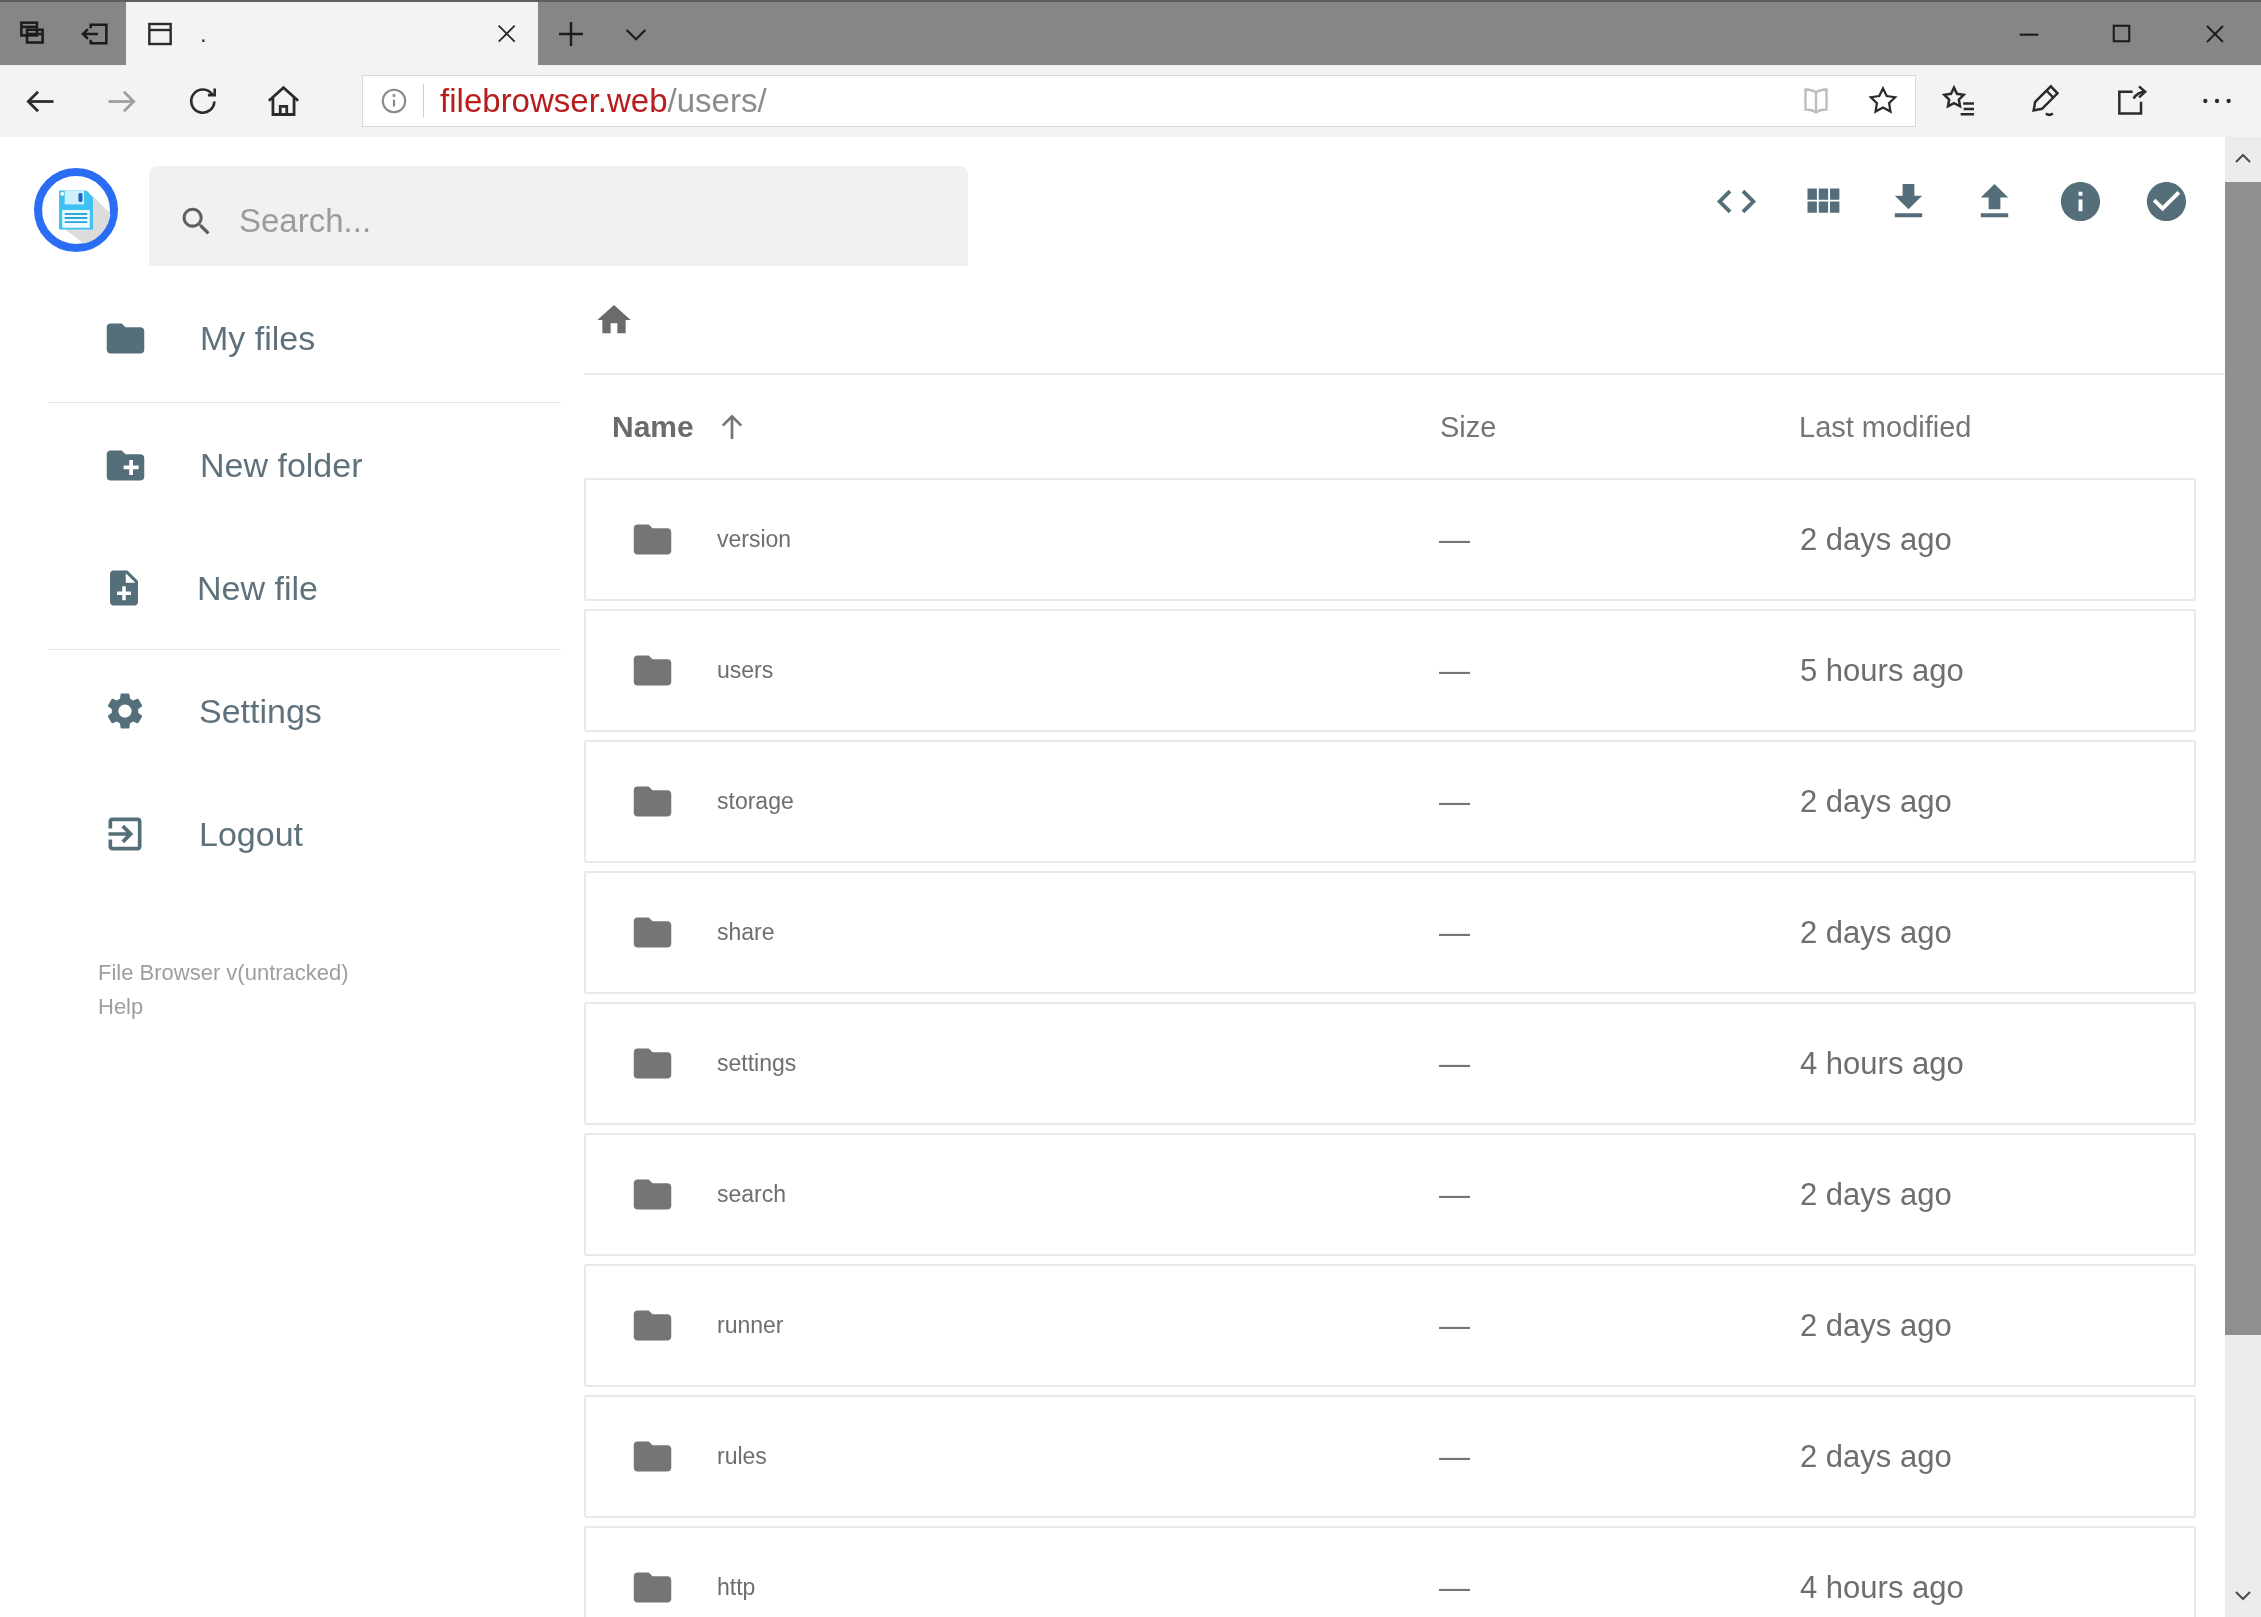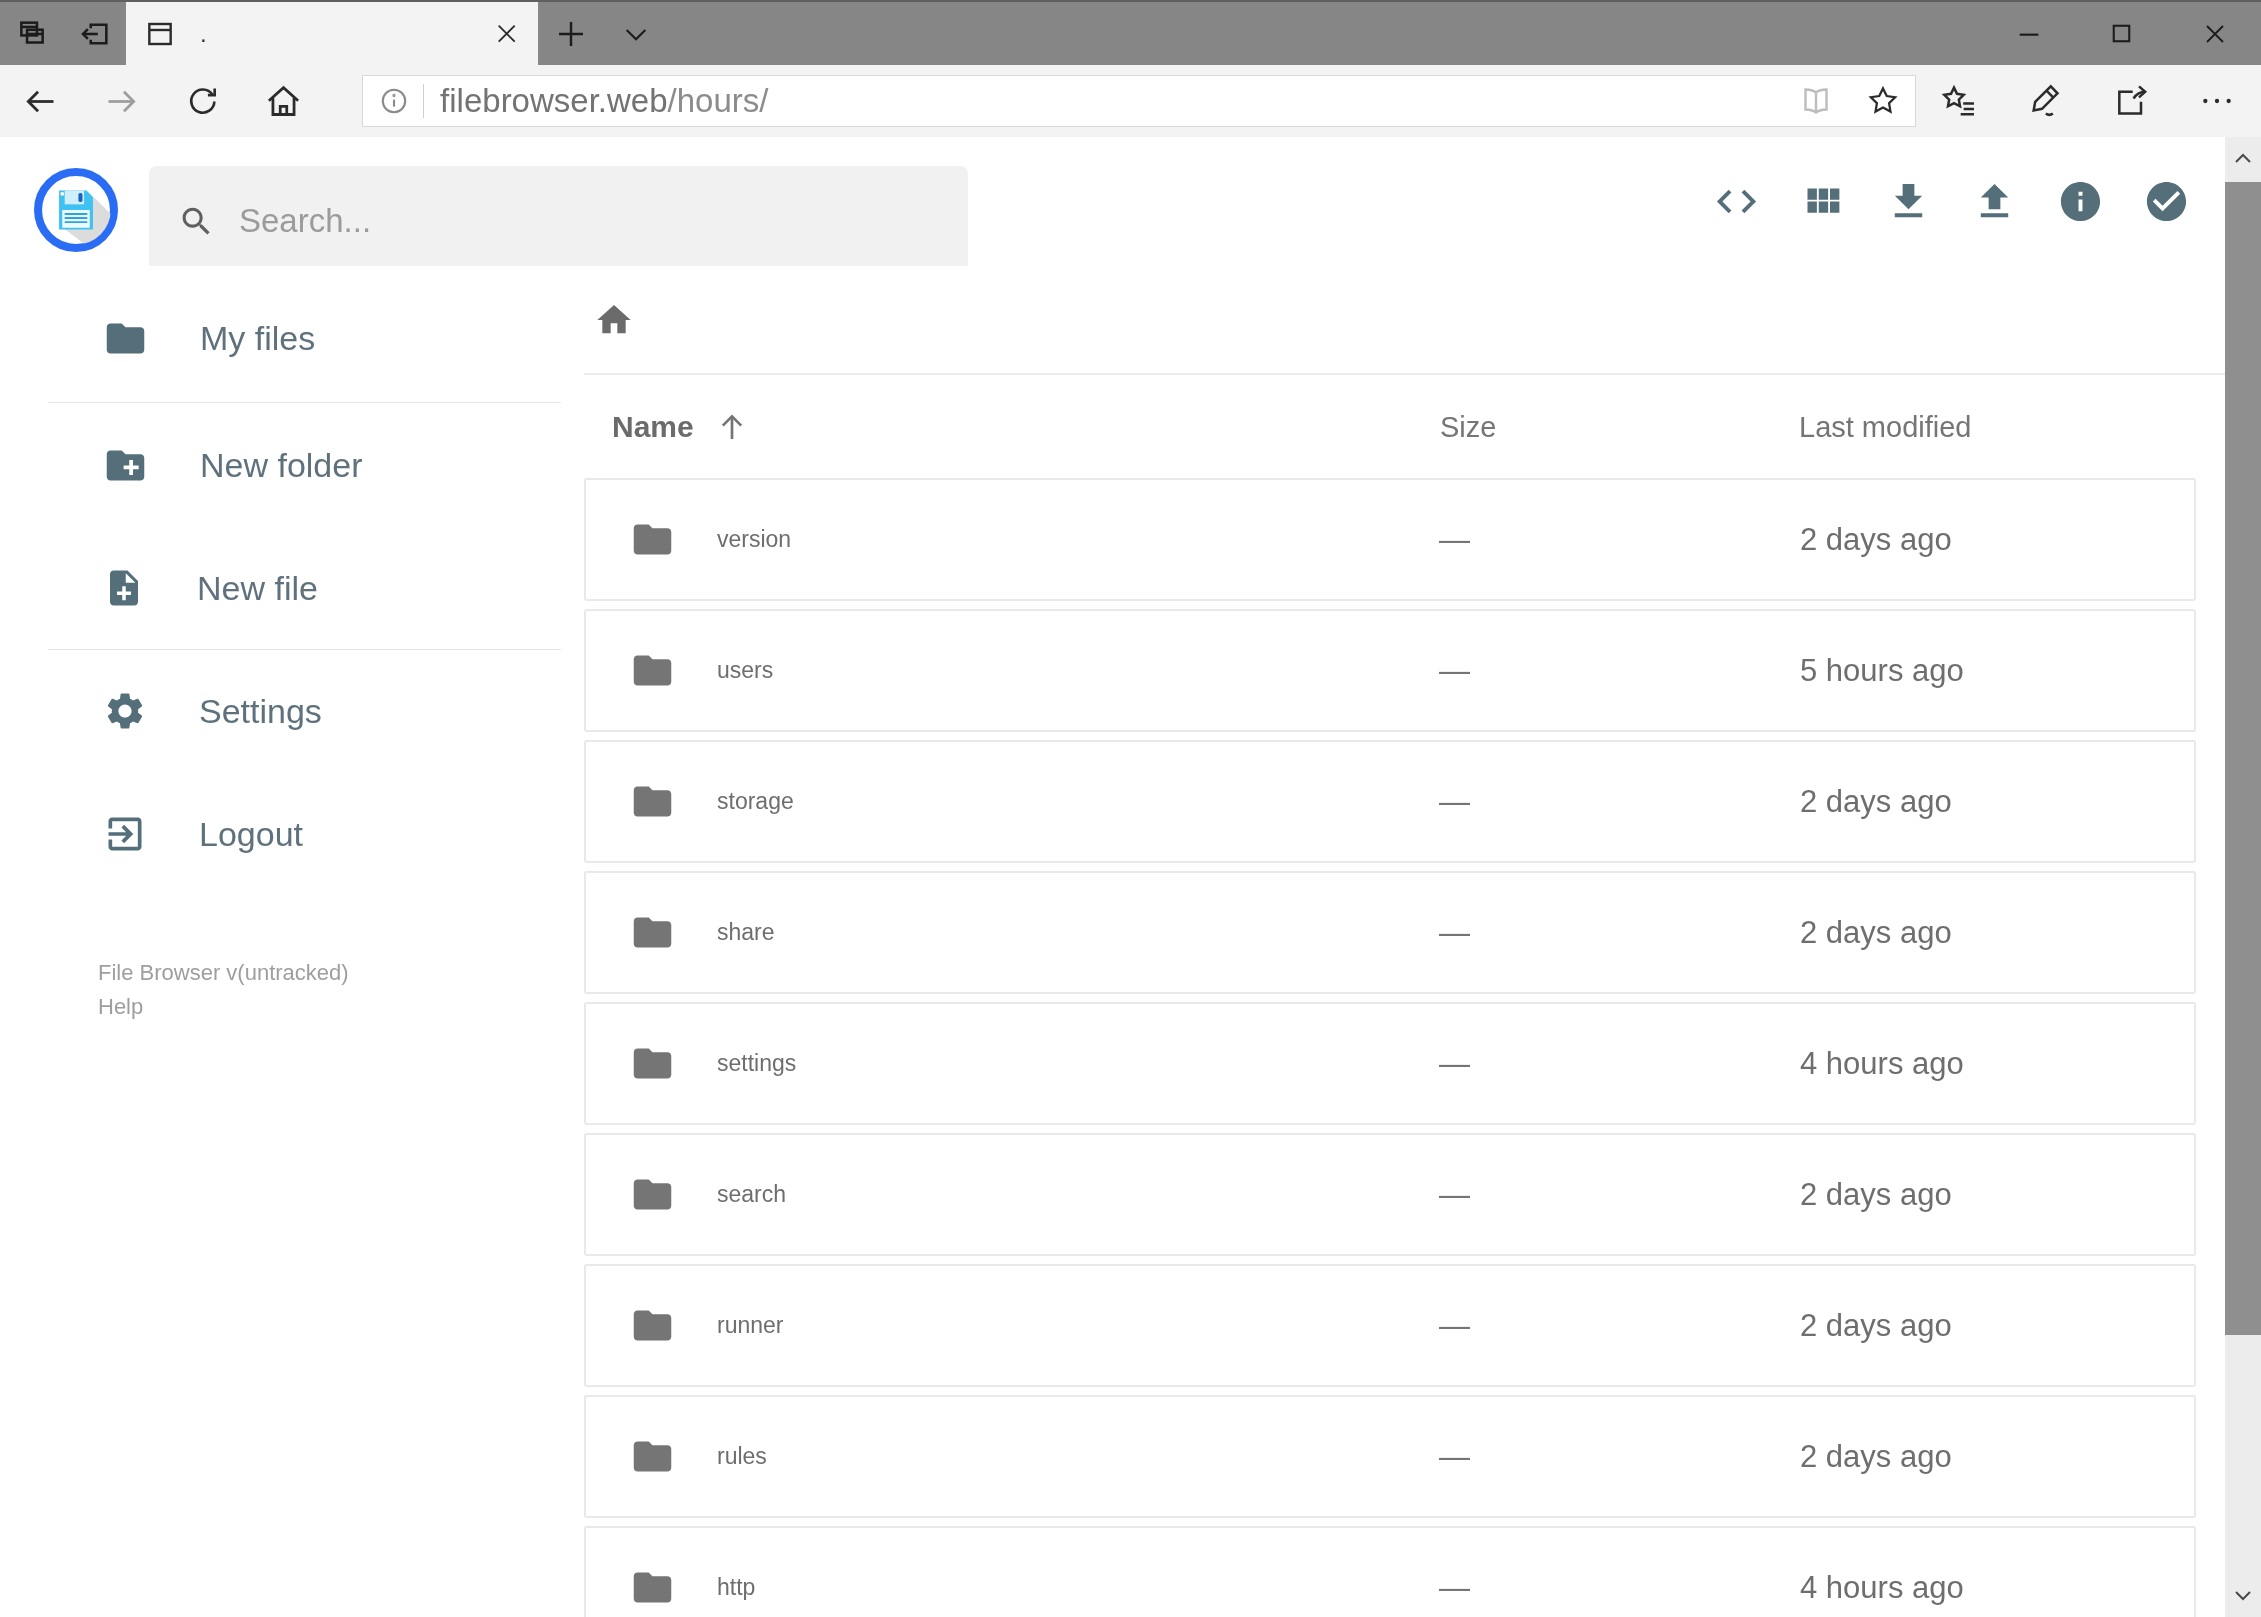--- a/index.html
+++ b/index.html
@@ -19,21 +19,21 @@
   .win-btn { width:93px; display:flex; align-items:center; justify-content:center; }
 
   
   .navbar { position:absolute; left:0; top:65px; width:2261px; height:73px;
     background:#f3f3f3; display:flex; align-items:center; border-bottom:1.6px solid #dedede; }
   .nav-btn { width:81px; height:73px; display:flex; align-items:center; justify-content:center; }
   .urlbar { margin-left:38px; width:1554px; height:52px; background:#fff;
     border:1.6px solid #d8d8d8; display:flex; align-items:center; padding:0 14.5px; }
   .url-sep { width:1.6px; height:34px; background:#cfcfcf; margin:0 16px 0 13px; }
   .url-text { font-size:33px; white-space:nowrap; }
-  .url-host { color:#737373; }
+  .url-host { color:#b91c1c; }
   .url-path { color:#8c8c8c; }
   .url-spacer { flex:1; }
   .url-icon { display:flex; margin-left:31px; }
   .chrome-btn { width:86px; height:73px; display:flex; align-items:center; justify-content:center; }
 
   
   .app-header { position:absolute; left:0; top:137px; width:2261px; height:129px; background:#fff; }
   .logo { position:absolute; left:34px; top:31px; }
   .searchbox { position:absolute; left:149px; top:29px; width:819px; height:110px;
     background:#f1f1f1; border-radius:8px; display:flex; align-items:center; padding-left:29px; }
@@ -199,21 +199,21 @@
     </div>
     <div class="urlbar">
       <span>
         <svg width="32" height="32" viewBox="0 0 24 24" fill="none" stroke="#8a8a8a" stroke-width="1.6">
           <circle cx="12" cy="12" r="8.4"></circle>
             <path d="M12 11v5.2"></path>
             <circle cx="12" cy="7.8" r="0.4" fill="#8a8a8a"></circle>
         </svg>
       </span>
       <span class="url-sep"></span>
-      <span class="url-text"><span class="url-host">filebrowser.web</span><span class="url-path">/hours/</span></span>
+      <span class="url-text"><span class="url-host">filebrowser.web</span><span class="url-path">/users/</span></span>
       <span class="url-spacer"></span>
       <span class="url-icon">
         <svg width="36" height="36" viewBox="0 0 24 24" fill="none" stroke="#bdbdbd" stroke-width="1.6">
           <path d="M12 6.2C10 4.8 7.6 4.3 5 4.3v13.4c2.6 0 5 .5 7 1.9 2-1.4 4.4-1.9 7-1.9V4.3c-2.6 0-5 .5-7 1.9z"></path>
           <path d="M12 6.2v13.4"></path>
         </svg>
       </span>
       <span class="url-icon">
         <svg width="36" height="36" viewBox="0 0 24 24" fill="none" stroke="#2b2b2b" stroke-width="1.5">
           <path d="M12 3.6l2.5 5.1 5.6.8-4.05 3.95.95 5.6L12 16.4l-5 2.65.95-5.6L3.9 9.5l5.6-.8z"></path>

